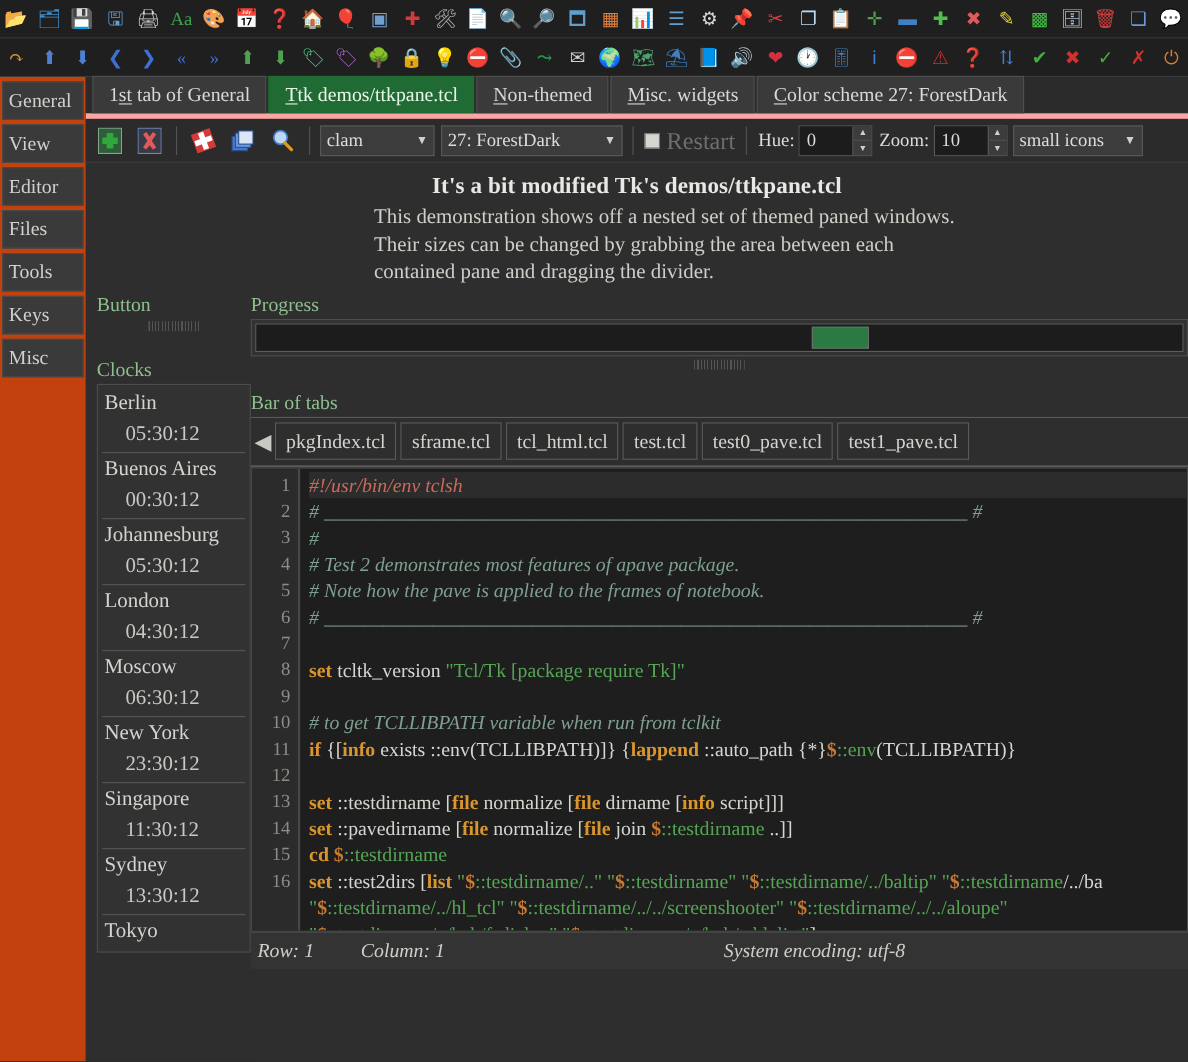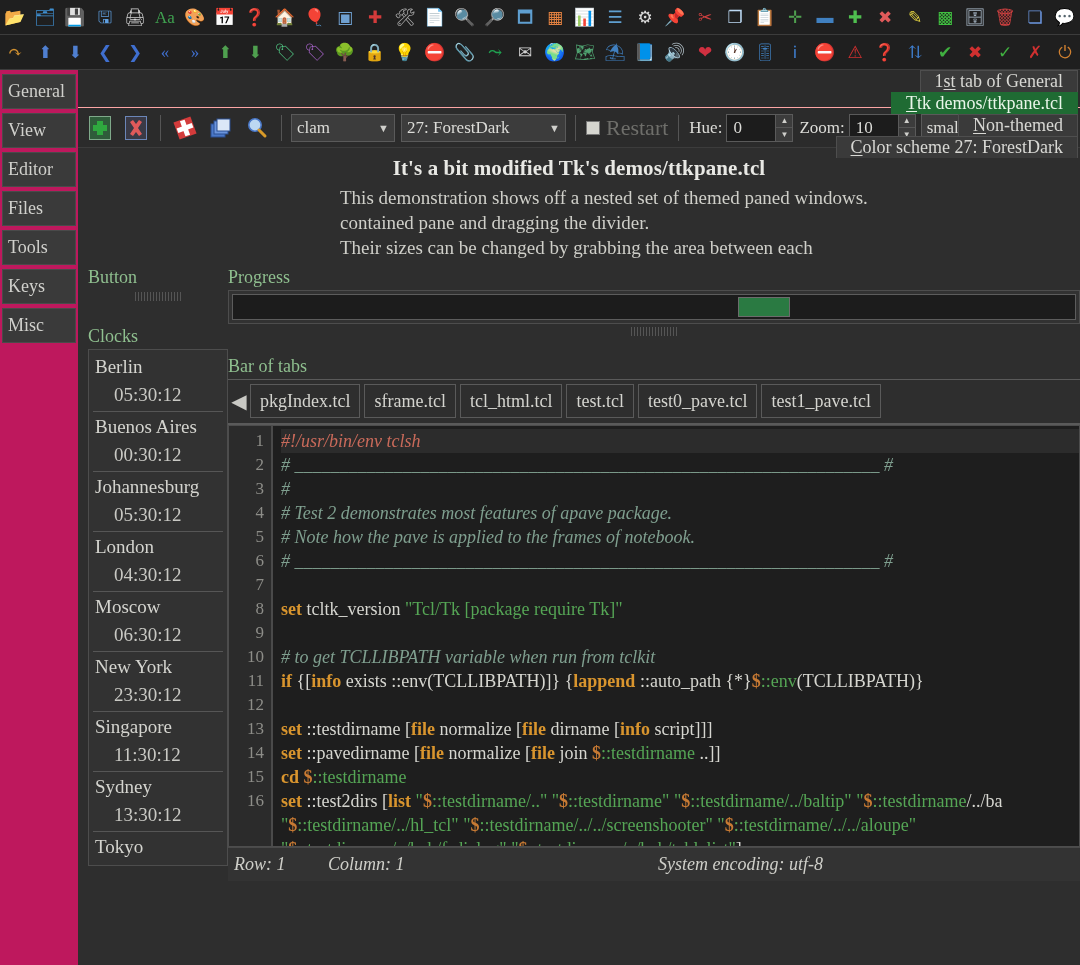--- a/index.html
+++ b/index.html
@@ -28,21 +28,21 @@
     display: flex; align-items: center; justify-content: center;
     font-size: 17px; line-height: 1;
     border-radius: 2px;
     position: relative;
   }
 
   
   #sidebar {
     position: absolute; left: 0; top: 70px;
     width: 78px; height: 895px;
-    background: #be185d;
+    background: #c2410c;
     padding: 4px 0 0 0;
   }
   .side-item {
     height: 35px; margin: 0 2px 4px 2px;
     background: #3a3a3a;
     border: 1px solid #4a4a4a;
     color: #d0d0cc;
     font-size: 18px;
     display: flex; align-items: center;
     padding-left: 5px;
@@ -55,22 +55,21 @@
     width: 1002px; height: 895px;
     background: #2e2e2e;
   }
 
   
   #notebook-tabs {
     position: relative; height: 38px;
     display: flex; align-items: flex-end;
     padding-left: 6px;
     background: #2b2b2b;
-    border-bottom: 1px solid #fca5a5;
-    flex-direction: column;
+    border-bottom: 5px solid #fca5a5;
   }
   .nb-tab {
     height: 34px; padding: 0 14px;
     display: flex; align-items: center;
     background: #3a3a3a;
     border: 1px solid #4e4e4e;
     border-bottom: none;
     color: #d8d8d4;
     font-size: 18px;
     white-space: nowrap;
@@ -375,20 +374,23 @@
       <div class="nb-tab">
         <span>1<u>st</u> tab of General</span>
       </div>
       <div class="nb-tab active">
         <span><u>T</u>tk demos/ttkpane.tcl</span>
       </div>
       <div class="nb-tab">
         <span><u>N</u>on-themed</span>
       </div>
       <div class="nb-tab">
+        <span><u>M</u>isc. widgets</span>
+      </div>
+      <div class="nb-tab">
         <span><u>C</u>olor scheme 27: ForestDark</span>
       </div>
     </div>
 
   <div id="controls-row">
     <div class="ctl-icon">
       <svg width="22" height="24" viewBox="0 0 22 24">
           <rect x="0.5" y="0.5" width="21" height="23" fill="#2f5c3a" stroke="#7fa98a"></rect>
           <path d="M8 5h6v4h4v6h-4v4H8v-4H4V9h4z" fill="#2fa83f"></path>
         </svg>
@@ -456,22 +458,22 @@
     <div class="combo" style="min-width:118px">
       <span>small icons</span>
       <span class="arrow">▼</span>
     </div>
   </div>
 
   <div id="desc-block">
     <div id="desc-title">It's a bit modified Tk's demos/ttkpane.tcl</div>
     <div id="desc-lines">
         <div class="desc-line">This demonstration shows off a nested set of themed paned windows.</div>
+        <div class="desc-line">Their sizes can be changed by grabbing the area between each</div>
         <div class="desc-line">contained pane and dragging the divider.</div>
-        <div class="desc-line">Their sizes can be changed by grabbing the area between each</div>
       </div>
   </div>
 
   <div id="panes" style="height:620px;">
 
     <div id="left-pane">
       <div class="group-label">Button</div>
       <div class="sash-h"></div>
       <div class="group-label" style="margin-top:22px">Clocks</div>
       <div class="clock-frame">

